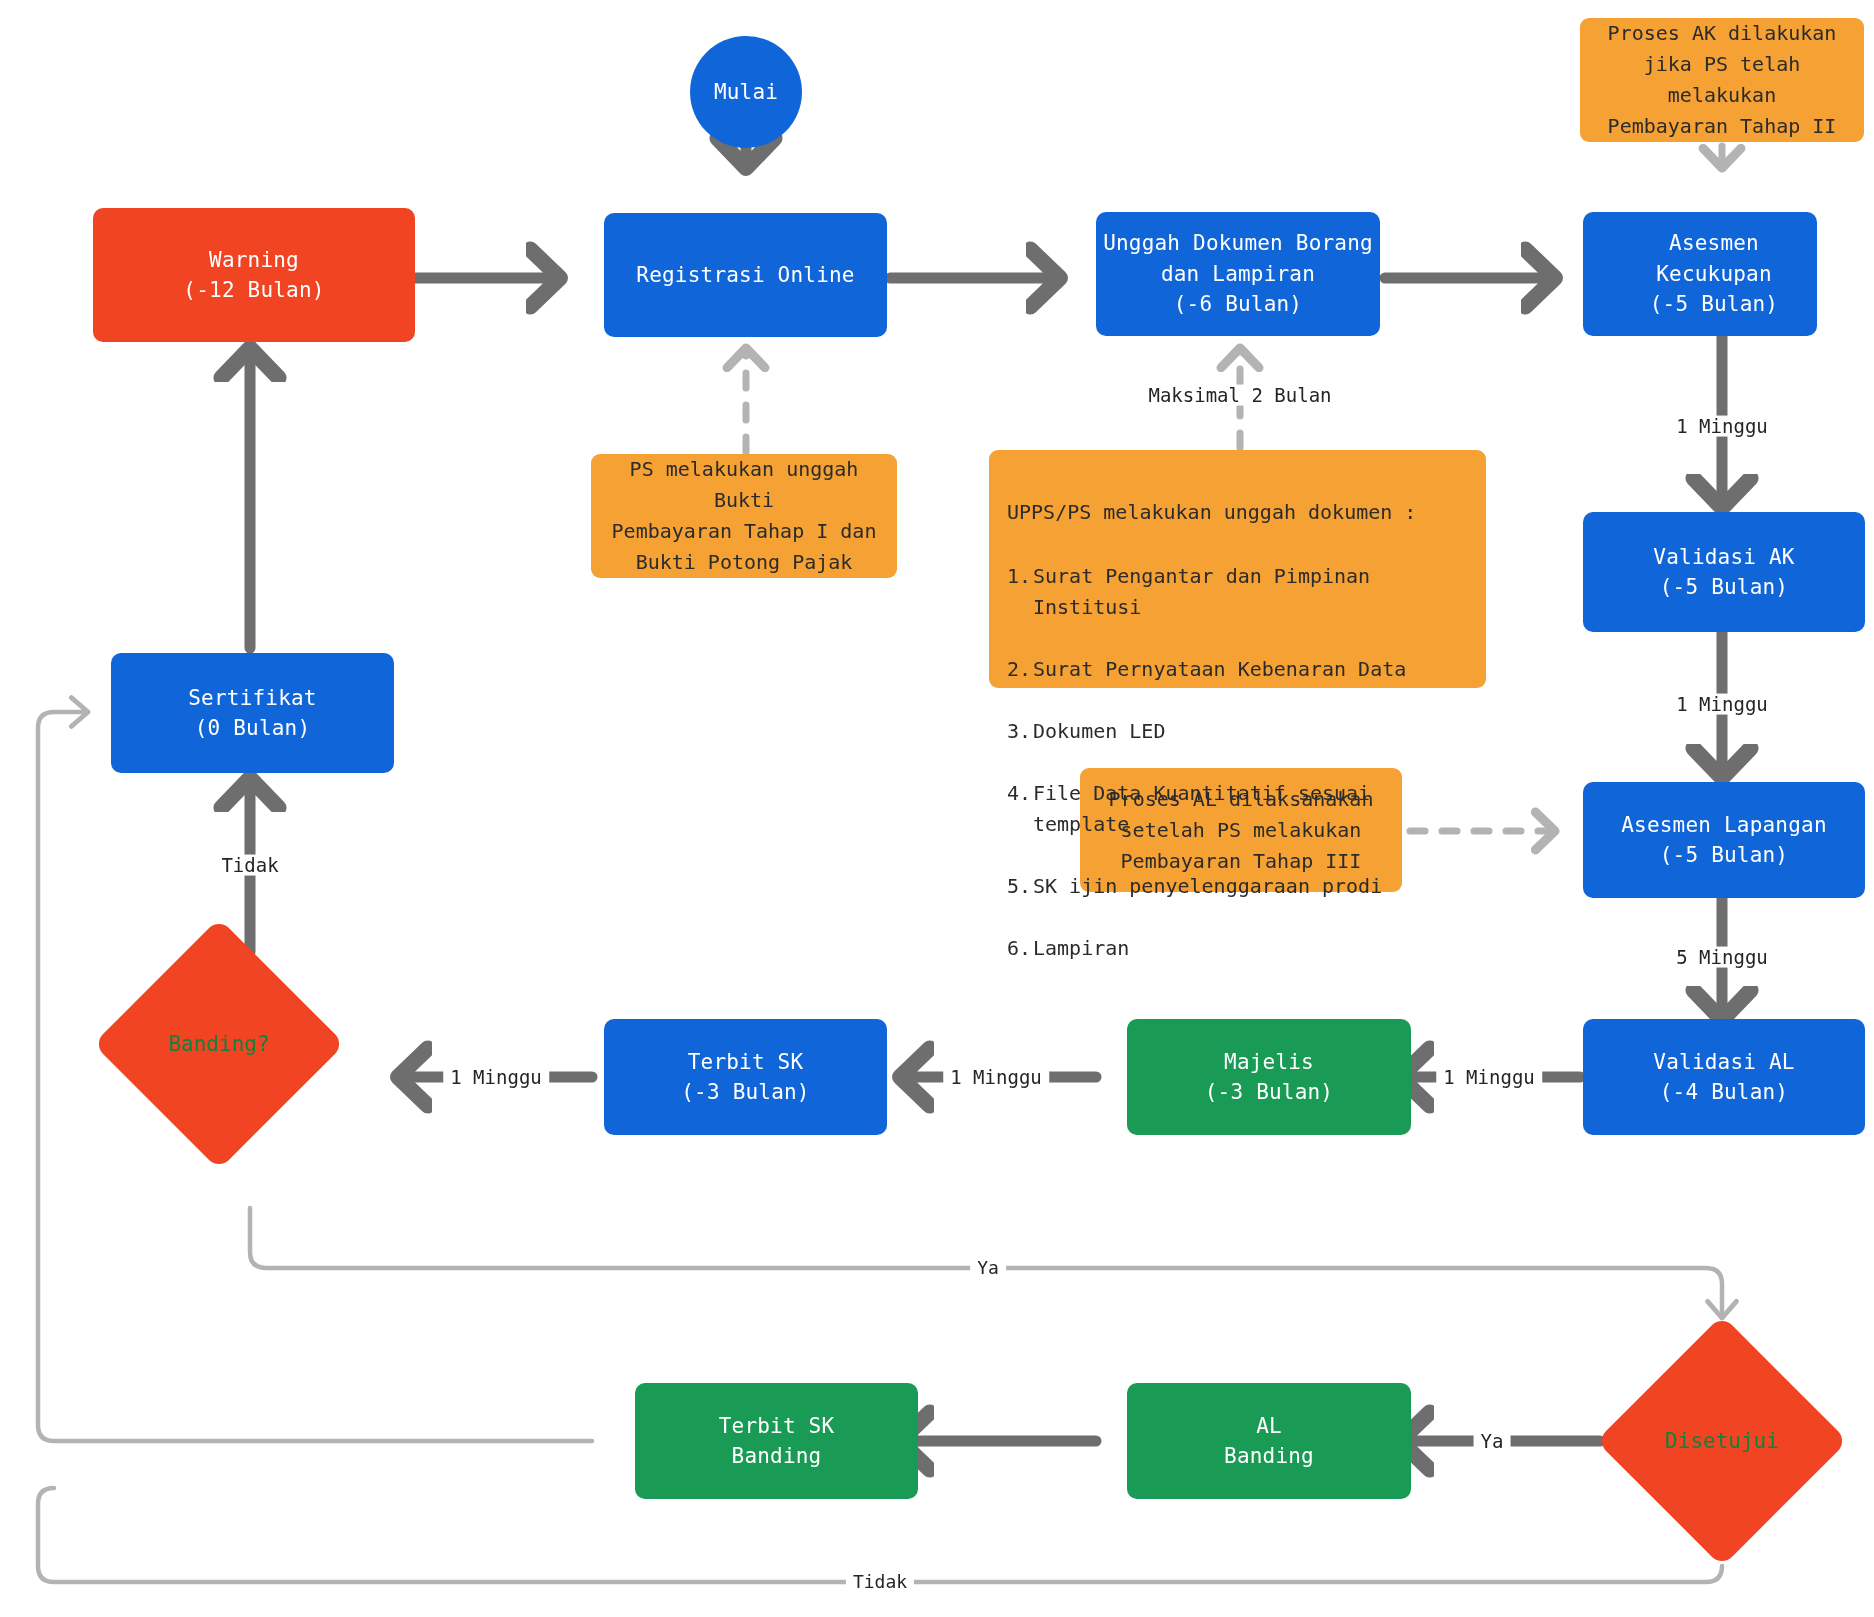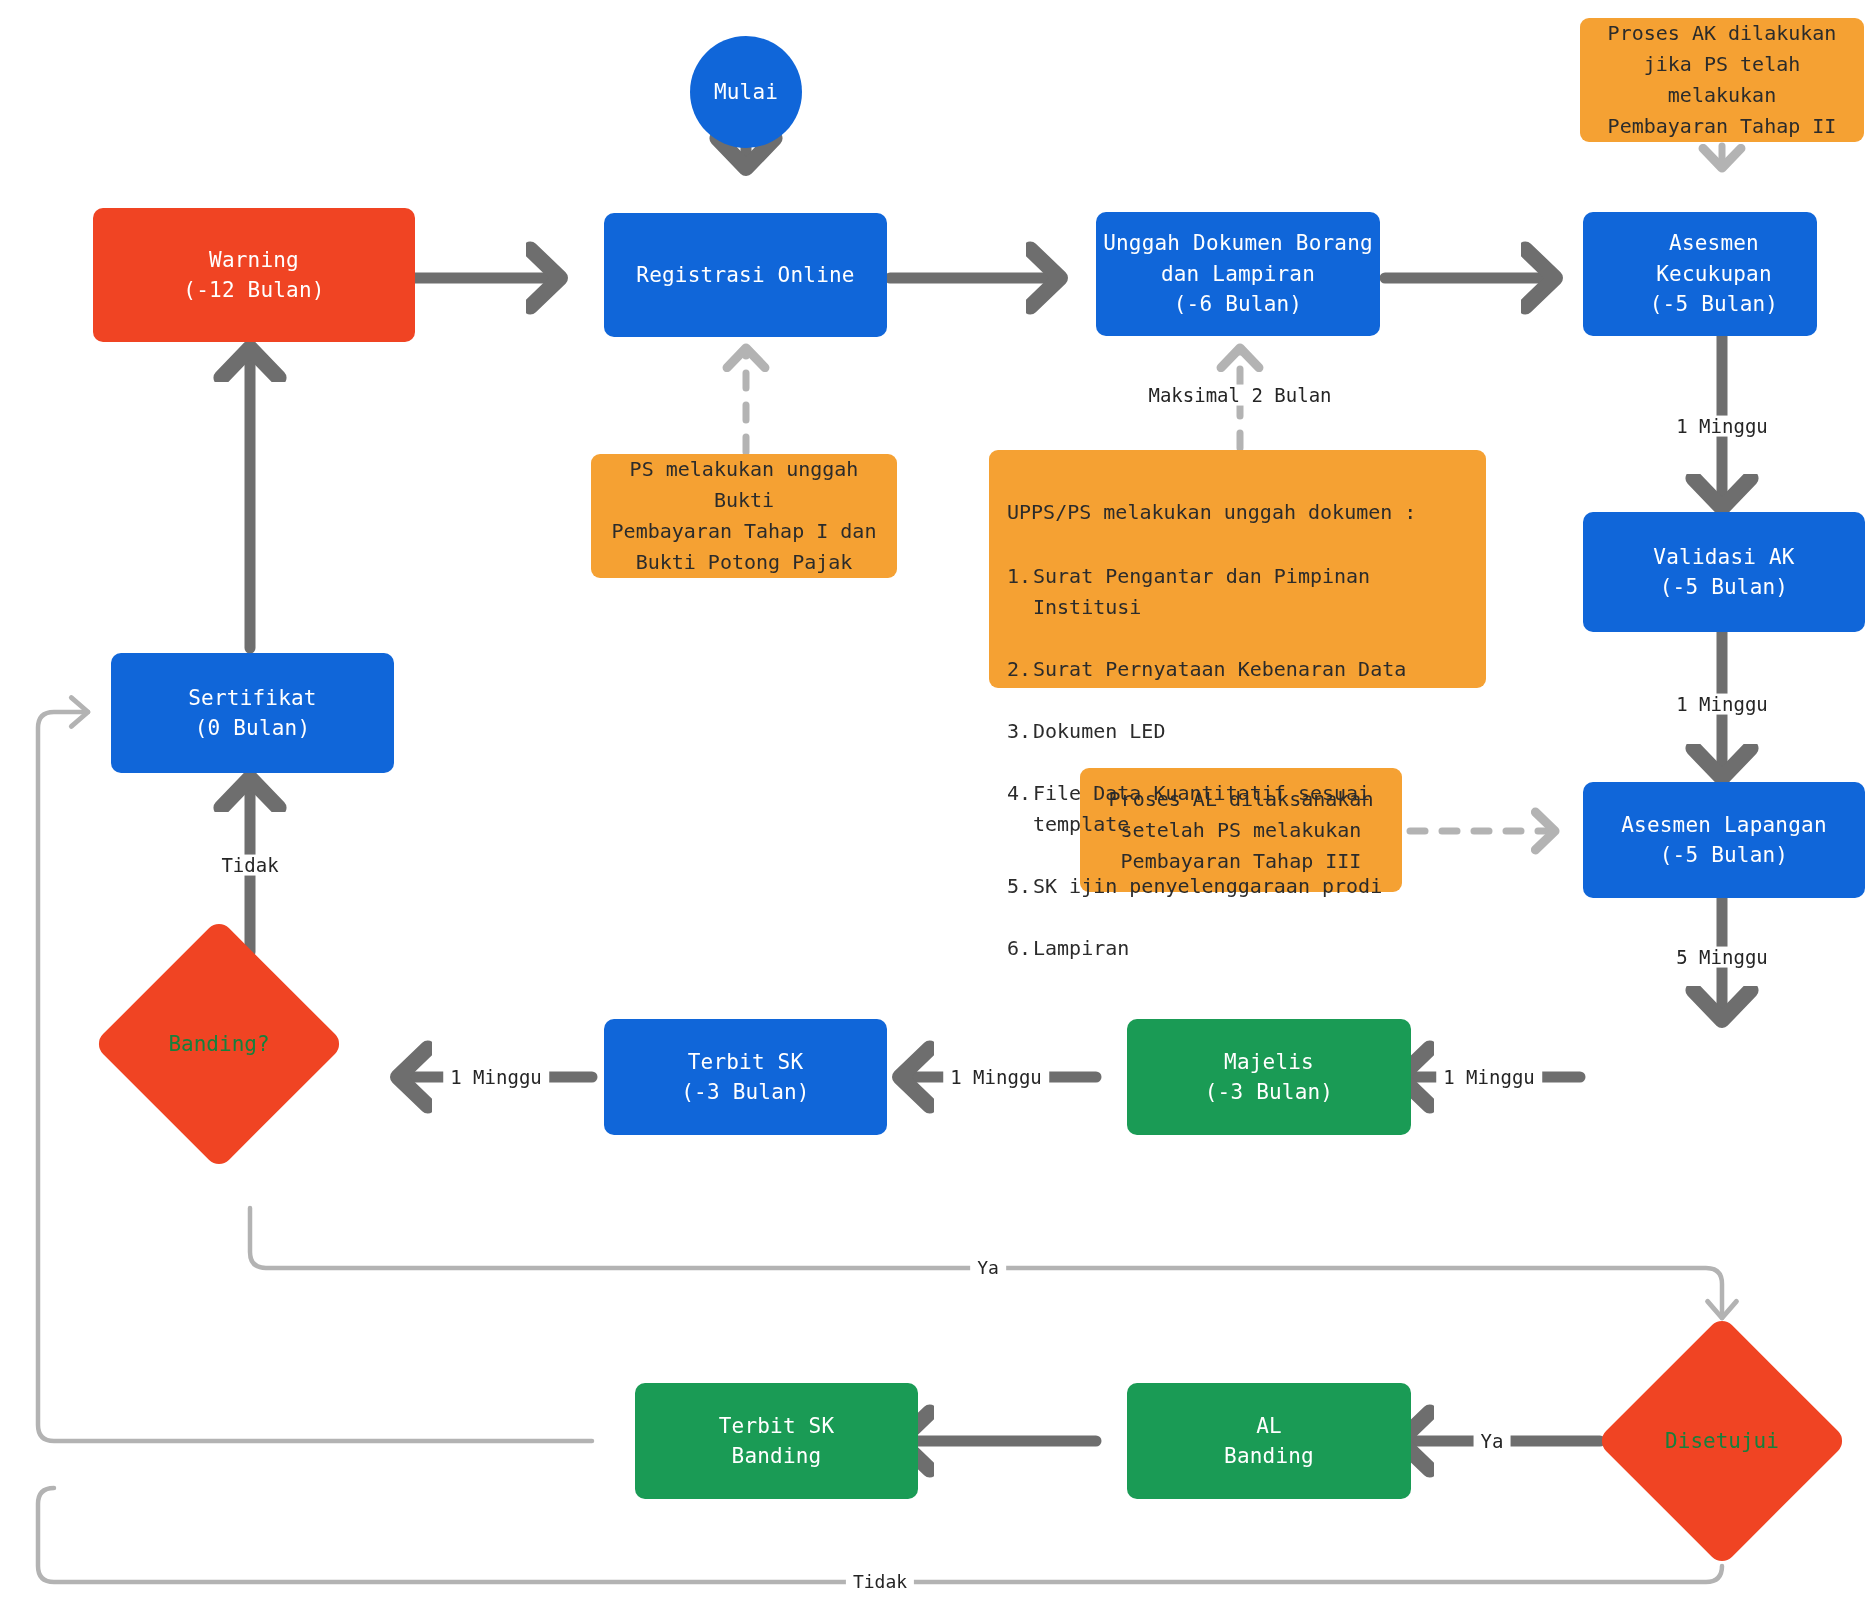--- a/index.html
+++ b/index.html
@@ -113,20 +113,24 @@
   <div class="node blue" style="left:1583px;top:512px;width:282px;height:120px;">
     <span>Validasi AK
 (-5 Bulan)</span>
   </div>
 
   <div class="node blue" style="left:1583px;top:782px;width:282px;height:116px;">
     <span>Asesmen Lapangan
 (-5 Bulan)</span>
   </div>
 
+  <div class="node blue" style="left:1583px;top:1019px;width:282px;height:116px;">
+    <span>Validasi AL
+(-4 Bulan)</span>
+  </div>
 
   <div class="node green" style="left:1096px;top:1019px;width:284px;height:116px;">
     <span>Majelis
 (-3 Bulan)</span>
   </div>
 
   <div class="node blue" style="left:604px;top:1019px;width:283px;height:116px;">
     <span>Terbit SK
 (-3 Bulan)</span>
   </div>

